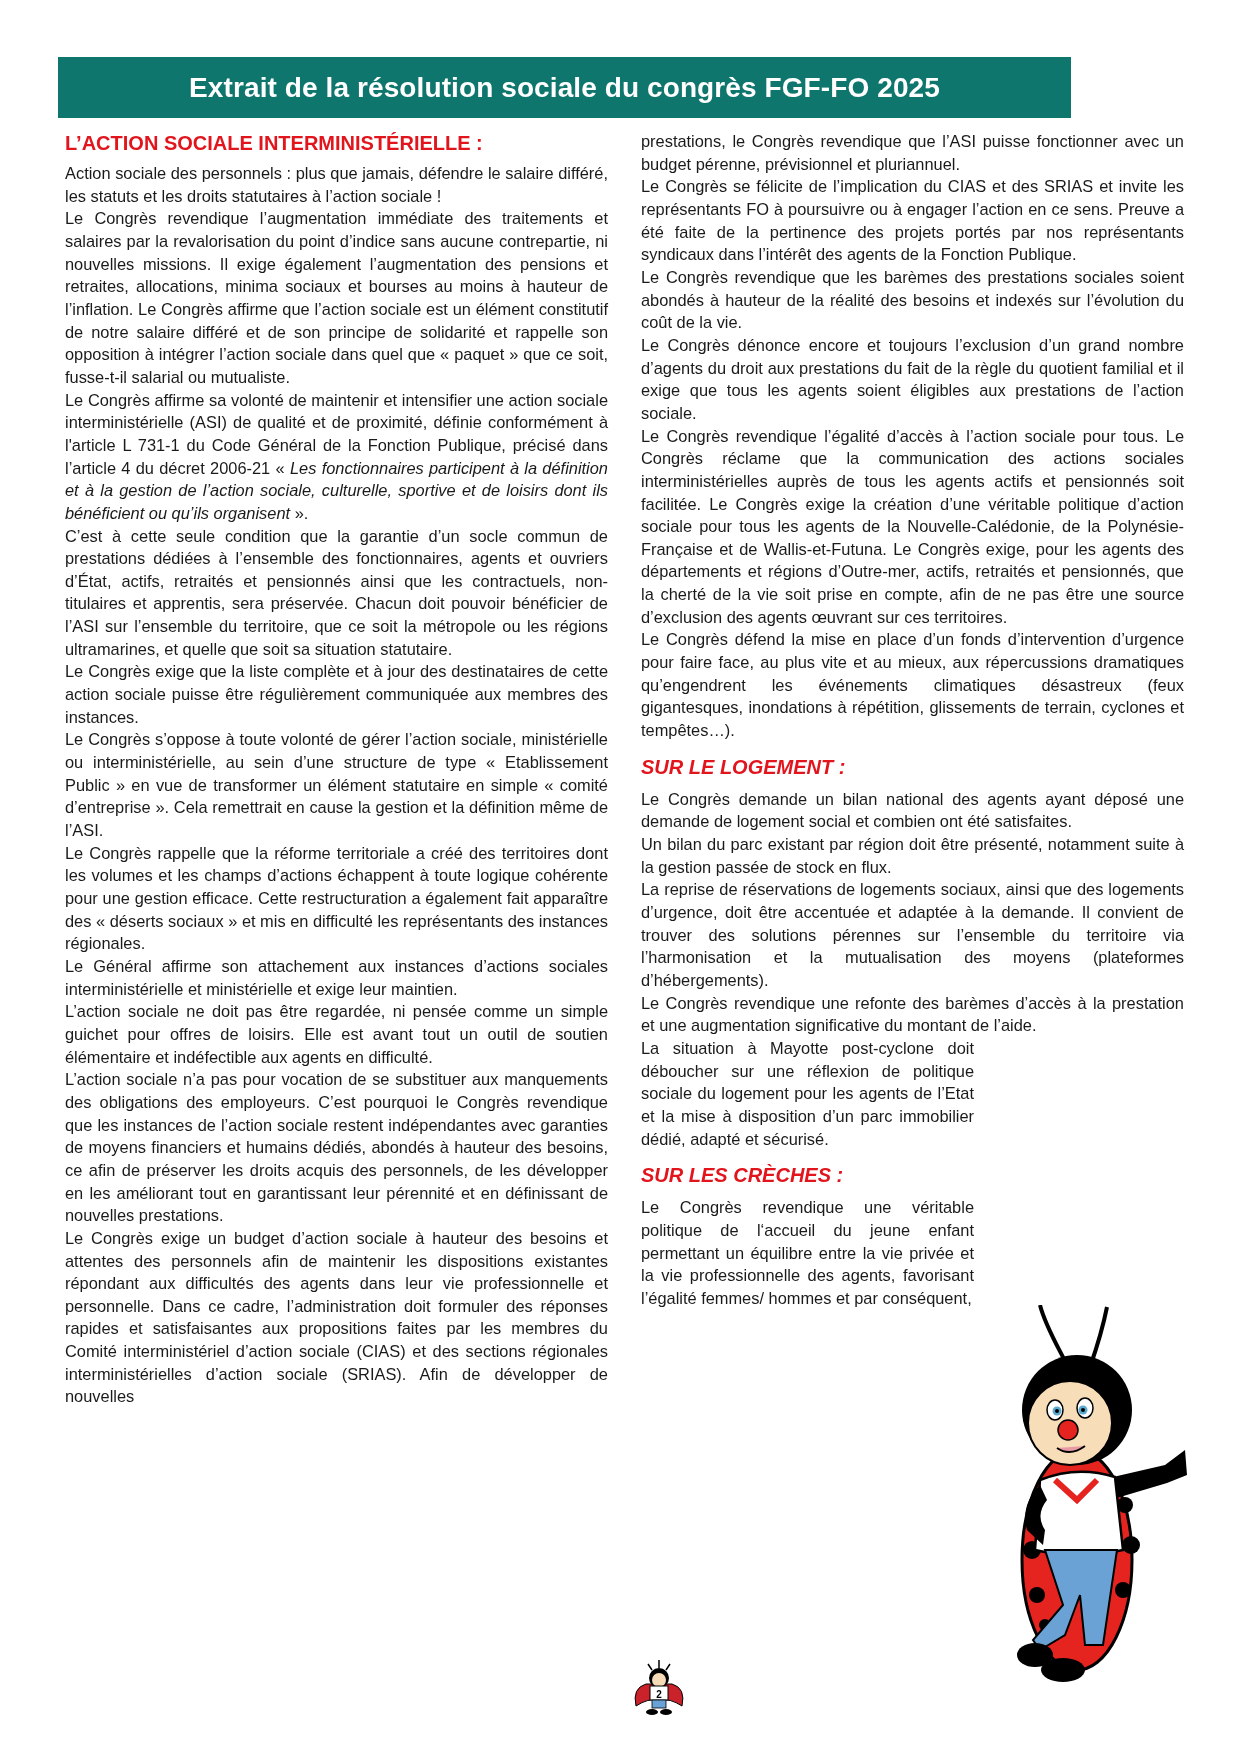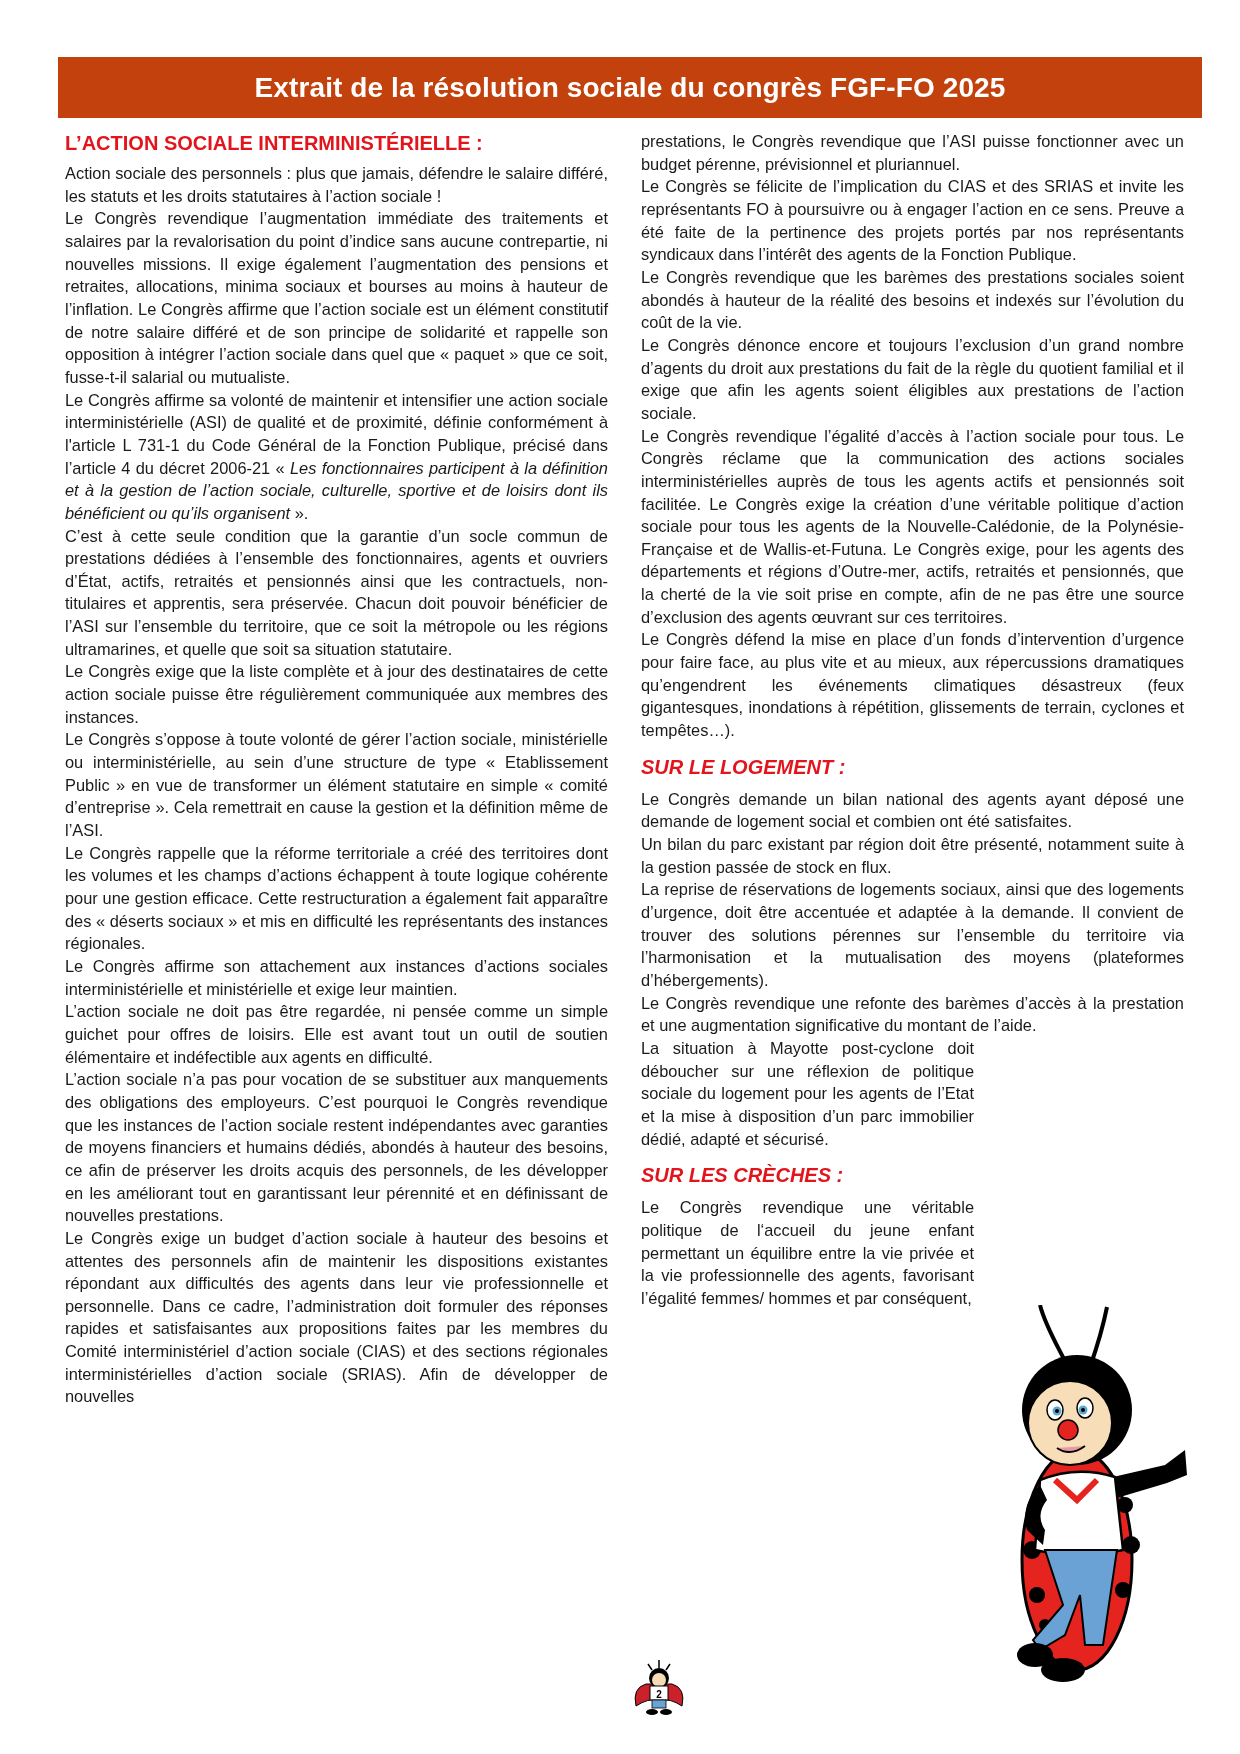--- a/index.html
+++ b/index.html
@@ -1,21 +1,21 @@
 <!DOCTYPE html>
 <html><head>
   <meta charset="utf-8">
   <style>
     * { box-sizing: border-box; margin: 0; padding: 0; }
     html, body { width: 1240px; height: 1754px; background: #ffffff; }
     body { position: relative; overflow: hidden; font-family: "Liberation Sans", "DejaVu Sans", sans-serif; color: #1a1a1a; }
 
     .banner {
-      position: absolute; left: 58px; top: 57px; width: 1144px; height: 61px;
-      background: #c2410c; display: flex; align-items: center; justify-content: center;
+      position: absolute; left: 58px; top: 57px; width: 1013px; height: 61px;
+      background: #0f766e; display: flex; align-items: center; justify-content: center;
     }
     .banner h1 {
       color: #ffffff; font-size: 28px; font-weight: bold; letter-spacing: 0.1px;
       font-family: "Liberation Sans", sans-serif;
     }
 
     .col {
       position: absolute; top: 132px; font-size: 16.4px; line-height: 22.65px;
       text-align: justify; hyphens: manual;
     }
@@ -48,31 +48,31 @@
 
 <div class="col col-left">
   <div class="heading">L’ACTION SOCIALE INTERMINISTÉRIELLE :</div>
   <p class="para">Action sociale des personnels : plus que jamais, défendre le sa­laire différé, les statuts et les droits statutaires à l’action so­ciale !</p>
   <p class="para">Le Congrès revendique l’augmentation immédiate des traite­ments et salaires par la revalorisation du point d’indice sans aucune contrepartie, ni nouvelles missions. Il exige également l’augmentation des pensions et retraites, allocations, minima sociaux et bourses au moins à hauteur de l’inflation. Le Congrès affirme que l’action sociale est un élément constitutif de notre salaire différé et de son principe de solidarité et rappelle son opposition à intégrer l’action sociale dans quel que « paquet » que ce soit, fusse-t-il salarial ou mutualiste.</p>
   <p class="para"><span>Le Congrès affirme sa volonté de maintenir et intensifier une action sociale interministérielle (ASI) de qualité et de proximité, définie conformément à l'article L 731-1 du Code Général de la Fonction Publique, précisé dans l’article 4 du décret 2006-21 «</span> <em>Les fonctionnaires participent à la définition et à la gestion de l’action sociale, culturelle, sportive et de loisirs dont ils bénéfi­cient ou qu’ils organisent</em><span> ».</span></p>
   <p class="para">C’est à cette seule condition que la garantie d’un socle commun de prestations dédiées à l’ensemble des fonctionnaires, agents et ouvriers d’État, actifs, retraités et pensionnés ainsi que les contractuels, non-titulaires et apprentis, sera préservée. Chacun doit pouvoir bénéficier de l’ASI sur l’ensemble du territoire, que ce soit la métropole ou les régions ultramarines, et quelle que soit sa situation statutaire.</p>
   <p class="para">Le Congrès exige que la liste complète et à jour des destina­taires de cette action sociale puisse être régulièrement commu­niquée aux membres des instances.</p>
   <p class="para">Le Congrès s’oppose à toute volonté de gérer l’action sociale, ministérielle ou interministérielle, au sein d’une structure de type « Etablissement Public » en vue de transformer un élément statutaire en simple « comité d’entreprise ». Cela remettrait en cause la gestion et la définition même de l’ASI.</p>
   <p class="para">Le Congrès rappelle que la réforme territoriale a créé des terri­toires dont les volumes et les champs d’actions échappent à toute logique cohérente pour une gestion efficace. Cette restructuration a également fait apparaître des « déserts so­ciaux » et mis en difficulté les représentants des instances régio­nales.</p>
-  <p class="para">Le Congrès affirme son attachement aux instances d’actions sociales interministérielle et ministérielle et exige leur maintien.</p>
+  <p class="para">Le Général affirme son attachement aux instances d’actions sociales interministérielle et ministérielle et exige leur maintien.</p>
   <p class="para">L’action sociale ne doit pas être regardée, ni pensée comme un simple guichet pour offres de loisirs. Elle est avant tout un outil de soutien élémentaire et indéfectible aux agents en difficulté.</p>
   <p class="para">L’action sociale n’a pas pour vocation de se substituer aux man­quements des obligations des employeurs. C’est pourquoi le Congrès revendique que les instances de l’action sociale restent indépendantes avec garanties de moyens financiers et humains dédiés, abondés à hauteur des besoins, ce afin de préserver les droits acquis des personnels, de les développer en les amélio­rant tout en garantissant leur pérennité et en définissant de nouvelles prestations.</p>
   <p class="para">Le Congrès exige un budget d’action sociale à hauteur des be­soins et attentes des personnels afin de maintenir les disposi­tions existantes répondant aux difficultés des agents dans leur vie professionnelle et personnelle. Dans ce cadre, l’administra­tion doit formuler des réponses rapides et satisfaisantes aux propositions faites par les membres du Comité interministériel d’action sociale (CIAS) et des sections régionales interministé­rielles d’action sociale (SRIAS). Afin de développer de nouvelles</p>
 </div>
 
 <div class="col col-right">
   <p class="para">prestations, le Congrès revendique que l’ASI puisse fonctionner avec un budget pérenne, prévisionnel et pluriannuel.</p>
   <p class="para">Le Congrès se félicite de l’implication du CIAS et des SRIAS et invite les représentants FO à poursuivre ou à engager l’action en ce sens. Preuve a été faite de la pertinence des projets portés par nos représentants syndicaux dans l’intérêt des agents de la Fonction Publique.</p>
   <p class="para">Le Congrès revendique que les barèmes des prestations sociales soient abondés à hauteur de la réalité des besoins et indexés sur l’évolution du coût de la vie.</p>
-  <p class="para">Le Congrès dénonce encore et toujours l’exclusion d’un grand nombre d’agents du droit aux prestations du fait de la règle du quotient familial et il exige que afin les agents soient éligibles aux prestations de l’action sociale.</p>
+  <p class="para">Le Congrès dénonce encore et toujours l’exclusion d’un grand nombre d’agents du droit aux prestations du fait de la règle du quotient familial et il exige que tous les agents soient éligibles aux prestations de l’action sociale.</p>
   <p class="para">Le Congrès revendique l’égalité d’accès à l’action sociale pour tous. Le Congrès réclame que la communication des actions sociales interministérielles auprès de tous les agents actifs et pensionnés soit facilitée. Le Congrès exige la création d’une véritable politique d’action sociale pour tous les agents de la Nouvelle-Calédonie, de la Polynésie-Française et de Wallis-et-Futuna. Le Congrès exige, pour les agents des départements et régions d’Outre-mer, actifs, retraités et pensionnés, que la cher­té de la vie soit prise en compte, afin de ne pas être une source d’exclusion des agents œuvrant sur ces territoires.</p>
   <p class="para">Le Congrès défend la mise en place d’un fonds d’intervention d’urgence pour faire face, au plus vite et au mieux, aux réper­cussions dramatiques qu’engendrent les événements clima­tiques désastreux (feux gigantesques, inondations à répétition, glissements de terrain, cyclones et tempêtes…).</p>
 
   <div class="heading italic spaced">SUR LE LOGEMENT :</div>
   <p class="para">Le Congrès demande un bilan national des agents ayant déposé une demande de logement social et combien ont été satisfaites.</p>
   <p class="para">Un bilan du parc existant par région doit être présenté, notam­ment suite à la gestion passée de stock en flux.</p>
   <p class="para">La reprise de réservations de logements sociaux, ainsi que des logements d’urgence, doit être accentuée et adaptée à la de­mande. Il convient de trouver des solutions pérennes sur l’en­semble du territoire via l’harmonisation et la mutualisation des moyens (plateformes d’hébergements).</p>
   <p class="para">Le Congrès revendique une refonte des barèmes d’accès à la prestation et une augmentation significative du montant de l’aide.</p>
   <p class="para narrow">La situation à Mayotte post-cyclone doit déboucher sur une réflexion de politique sociale du logement pour les agents de l’Etat et la mise à disposition d’un parc immobilier dédié, adapté et sécurisé.</p>
 

